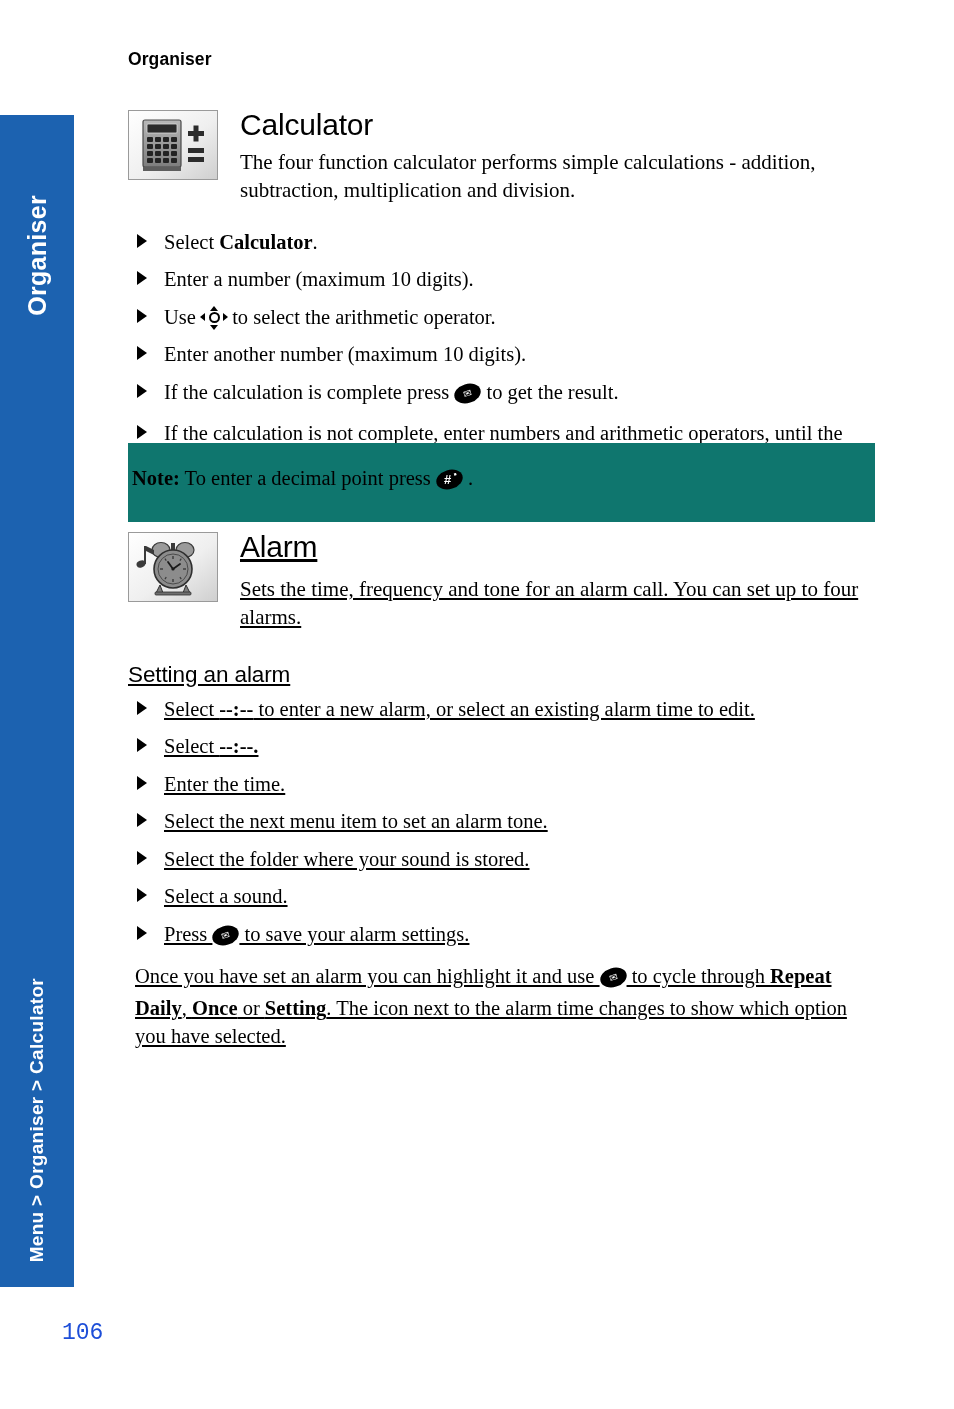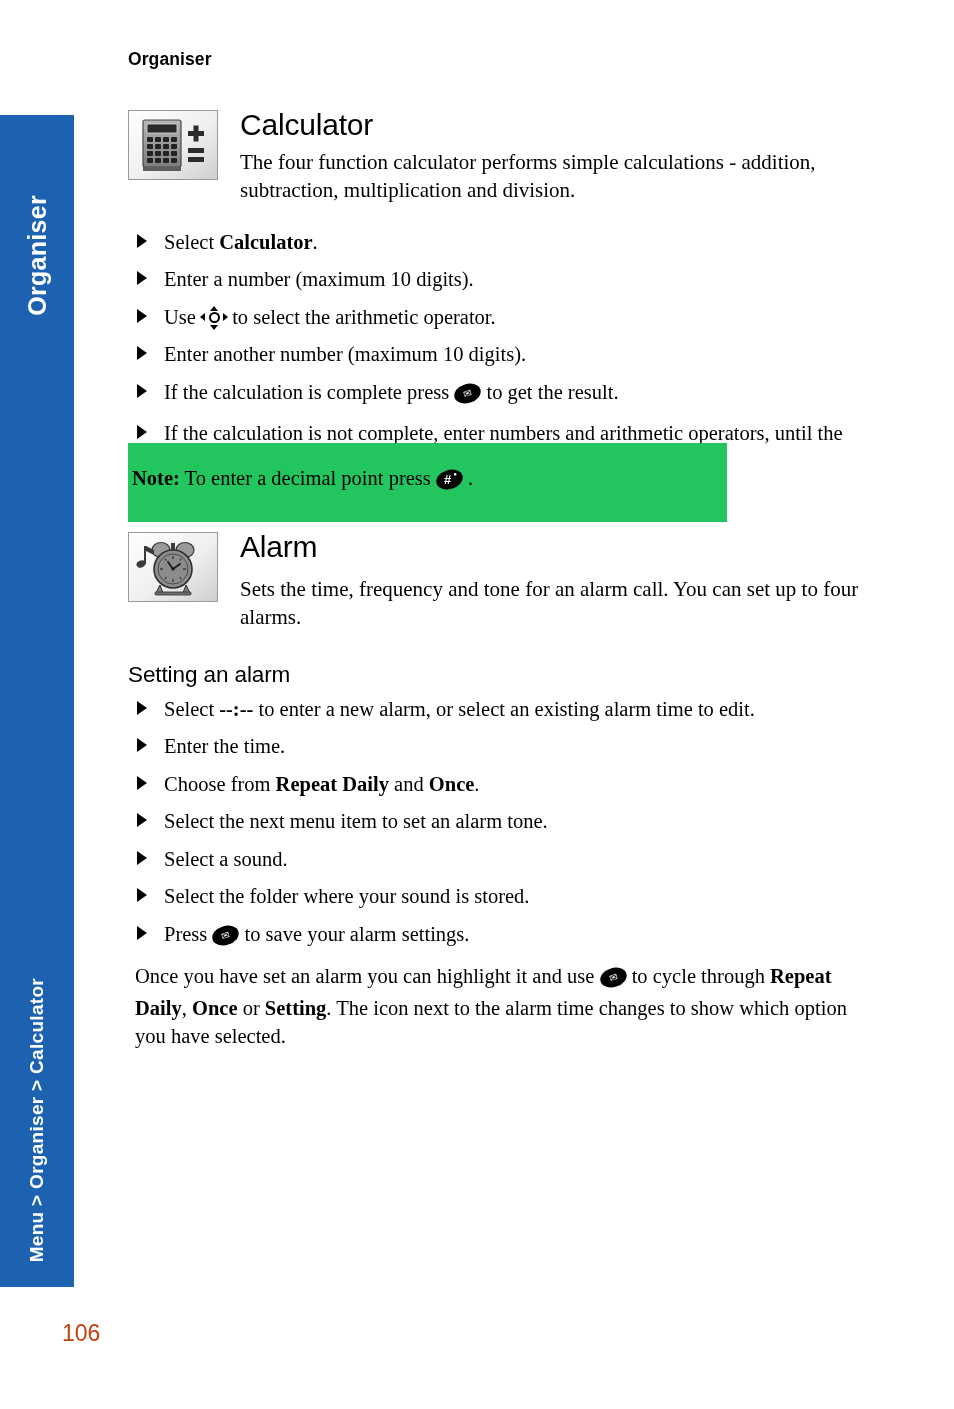--- a/index.html
+++ b/index.html
@@ -65,23 +65,23 @@
     font-family: "Liberation Sans", "DejaVu Sans", sans-serif;
     font-weight: bold;
     font-size: 17.5px;
     letter-spacing: 0.1px;
   }
 
   .page-number {
     position: absolute;
     left: 62px;
     top: 1320px;
-    font-family: Liberation Sans, sans-serif;
+    font-family: Liberation Mono, monospace;
     font-size: 23px;
-    color: #c2410c;
+    color: #1d4ed8;
   }
 
   
   .section-head {
     position: relative;
     display: flex;
     align-items: flex-start;
   }
   .icon-box {
     width: 88px;
@@ -137,23 +137,23 @@
     top: 5px;
     width: 0;
     height: 0;
     border-left: 10px solid #000;
     border-top: 7px solid transparent;
     border-bottom: 7px solid transparent;
   }
 
   
   .note-box {
-    background: #22c55e;
+    background: #0f766e;
     padding: 22px 0 26px 0;
-    width: 599px;
+    width: 747px;
     box-sizing: border-box;
   }
   .note-box .note-inner {
     padding-left: 4px;
     font-size: 20.5px;
     line-height: 1.3;
   }
 
   p.tail-para {
     margin: 7px;
@@ -334,21 +334,21 @@
       <li><span class="tri"></span>Enter another number (maximum 10 digits).</li>
       <li><span class="tri"></span>If the calculation is complete press <span class="key"><span class="key-oval"><span class="glyph env">✉</span></span></span> to get the result.</li>
       <li><span class="tri"></span>If the calculation is not complete, enter numbers and arithmetic operators, until the calculation is complete, then press <span class="key"><span class="key-oval"><span class="glyph env">✉</span></span></span> to get the result.</li>
     </ul>
 </div>
 
 <div class="note-box pos" style="top:443px;">
   <div class="note-inner"><b>Note:</b> To enter a decimal point press <span class="key"><span class="key-oval key-hash"><span class="glyph hash">#</span><span class="sq">▪</span></span></span> .</div>
 </div>
 
-<div class="pos" style="top:532px; width:760px;">
+<div class="pos" style="top:532px; width:760px;text-decoration:underline;">
 
   <div class="section-head">
     <div class="icon-box">
       <svg viewBox="0 0 88 68" width="88" height="68" aria-hidden="true">
         <defs>
           <linearGradient id="boxg2" x1="0" y1="0" x2="1" y2="1">
             <stop offset="0%" stop-color="#ffffff"></stop>
             <stop offset="55%" stop-color="#efefef"></stop>
             <stop offset="100%" stop-color="#cfcfcf"></stop>
           </linearGradient>
@@ -397,22 +397,22 @@
     <div class="sec-body">
       <h1 class="sec-title">Alarm</h1>
       <p class="sec-desc" style="margin-top:14px;">Sets the time, frequency and tone for an alarm call. You can set up to four alarms.</p>
     </div>
   </div>
 
   <h2 class="sub-head" style="margin-top:30px;">Setting an alarm</h2>
 
   <ul class="steps" style="margin-top:8px;">
       <li><span class="tri"></span>Select <b>--:--</b> to enter a new alarm, or select an existing alarm time to edit.</li>
+      <li><span class="tri"></span>Select <b>--:--.</b></li>
       <li><span class="tri"></span>Enter the time.</li>
-      <li><span class="tri"></span>Choose from <b>Repeat Daily</b> and <b>Once</b>.</li>
       <li><span class="tri"></span>Select the next menu item to set an alarm tone.</li>
+      <li><span class="tri"></span>Select the folder where your sound is stored.</li>
       <li><span class="tri"></span>Select a sound.</li>
-      <li><span class="tri"></span>Select the folder where your sound is stored.</li>
       <li><span class="tri"></span>Press <span class="key"><span class="key-oval"><span class="glyph env">✉</span></span></span> to save your alarm settings.</li>
     </ul>
 
   <p class="tail-para" style="margin-top:10px;">Once you have set an alarm you can highlight it and use <span class="key"><span class="key-oval"><span class="glyph env">✉</span></span></span> to cycle through <b>Repeat Daily</b>, <b>Once</b> or <b>Setting</b>. The icon next to the alarm time changes to show which option you have selected.</p>
 </div>
 
 </body></html>

